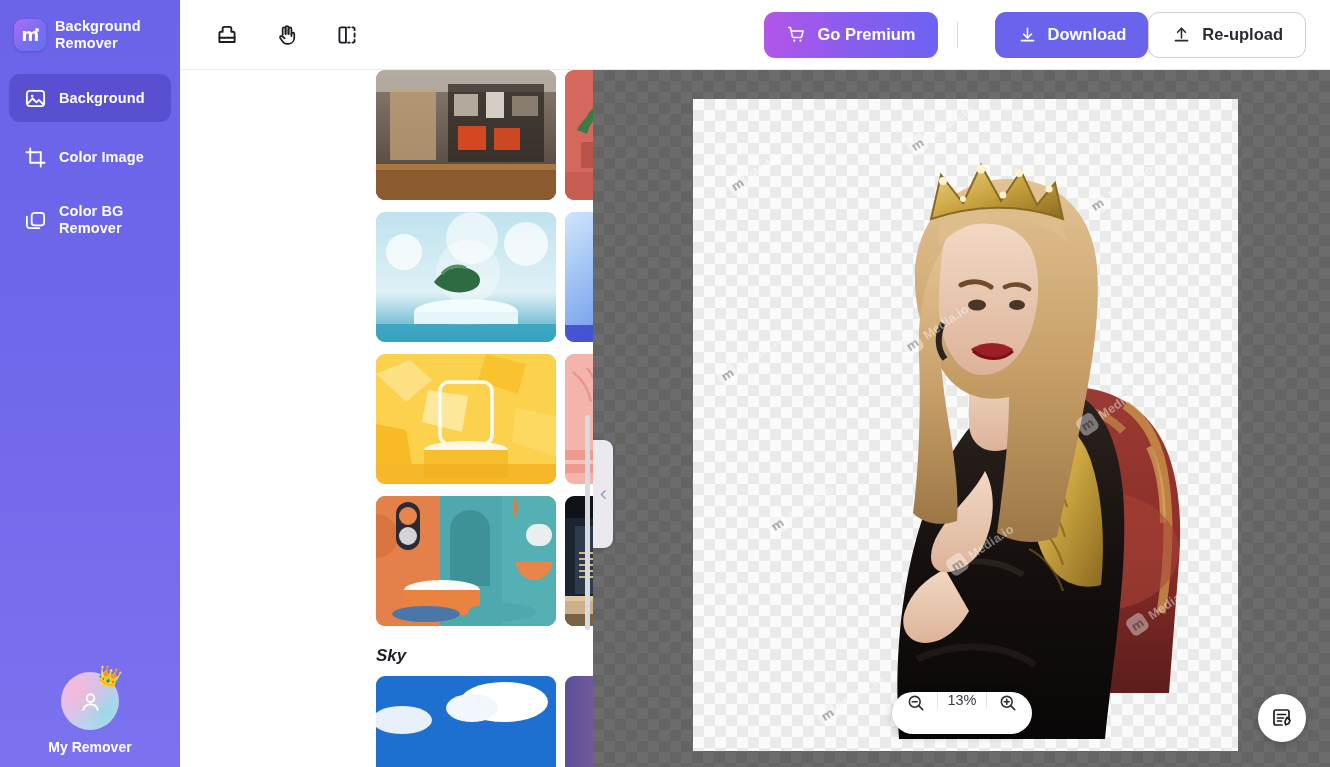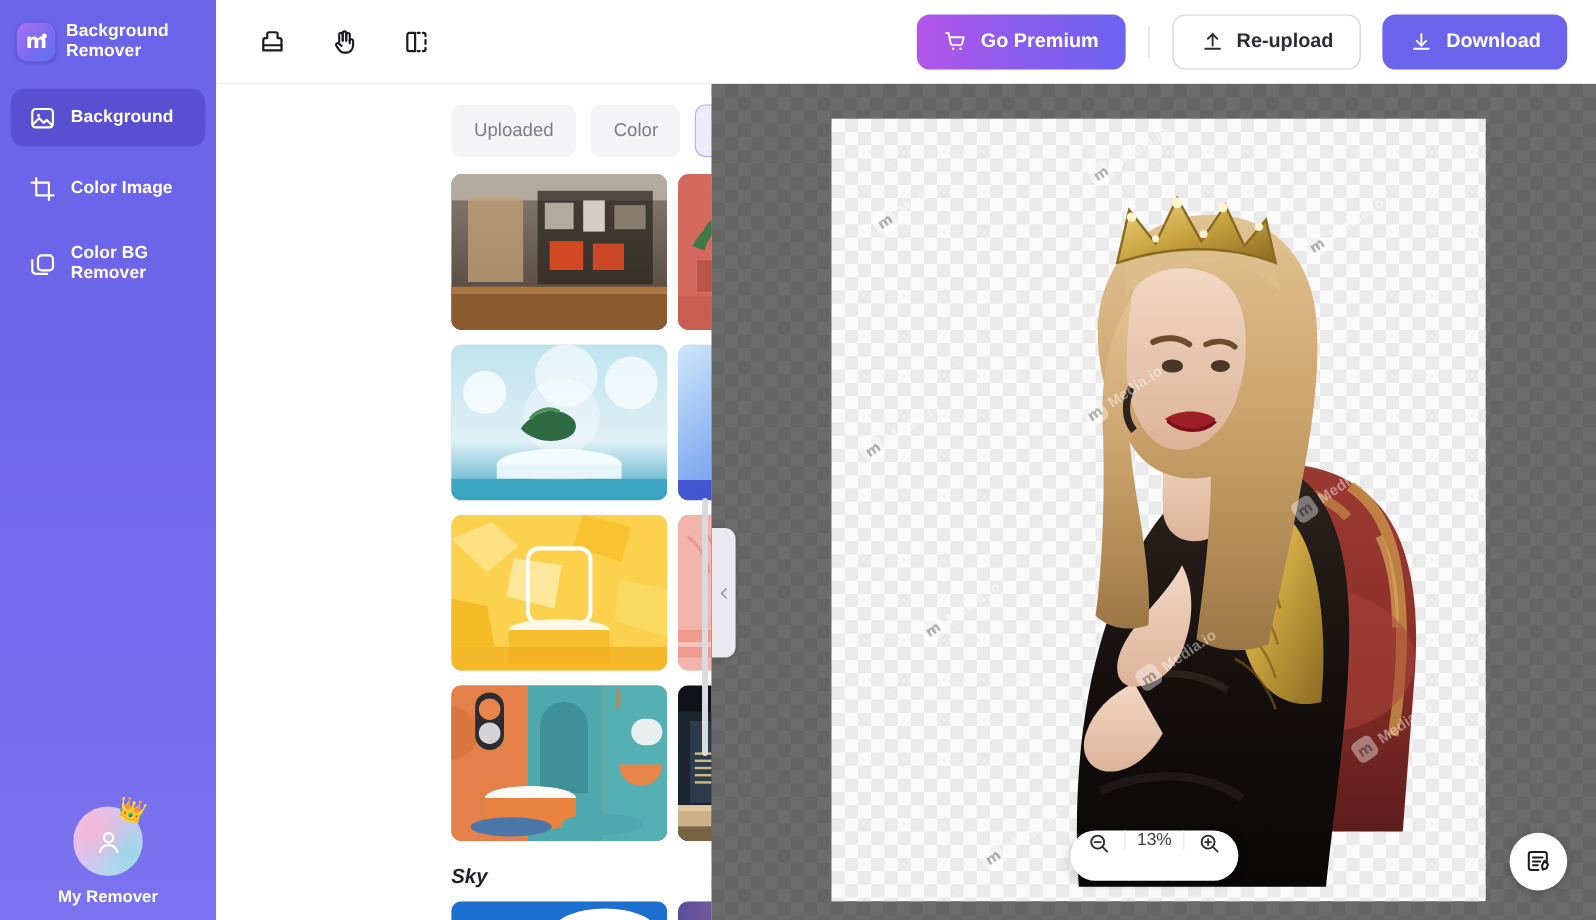--- a/index.html
+++ b/index.html
@@ -311,57 +311,44 @@
           <svg width="21" height="21" viewBox="0 0 24 24" fill="none" stroke="#ffffff" stroke-width="1.8" stroke-linecap="round" stroke-linejoin="round">
             <path d="M3 4h2l2.2 10.2a1.6 1.6 0 0 0 1.6 1.3h7.6a1.6 1.6 0 0 0 1.6-1.2L19.5 8H6"></path>
             <circle cx="9.5" cy="19" r="1.2" fill="#fff" stroke="none"></circle>
             <circle cx="16.5" cy="19" r="1.2" fill="#fff" stroke="none"></circle>
           </svg>
           <span>Go Premium</span>
         </button>
 
         <span class="vdiv"></span>
 
+        <button class="btn btn-download">
+          <svg width="21" height="21" viewBox="0 0 24 24" fill="none" stroke="#ffffff" stroke-width="1.8" stroke-linecap="round" stroke-linejoin="round">
+            <path d="M12 5v11"></path>
+            <path d="M7.5 11.5L12 16l4.5-4.5"></path>
+            <path d="M5 19h14"></path>
+          </svg>
+          <span>Download</span>
+        </button>
+
         <button class="btn btn-reupload">
           <svg width="21" height="21" viewBox="0 0 24 24" fill="none" stroke="#2b2b33" stroke-width="1.8" stroke-linecap="round" stroke-linejoin="round">
             <path d="M12 16V5"></path>
             <path d="M7.5 9.5L12 5l4.5 4.5"></path>
             <path d="M5 19h14"></path>
           </svg>
           <span>Re-upload</span>
         </button>
-
-        <button class="btn btn-download">
-          <svg width="21" height="21" viewBox="0 0 24 24" fill="none" stroke="#ffffff" stroke-width="1.8" stroke-linecap="round" stroke-linejoin="round">
-            <path d="M12 5v11"></path>
-            <path d="M7.5 11.5L12 16l4.5-4.5"></path>
-            <path d="M5 19h14"></path>
-          </svg>
-          <span>Download</span>
-        </button>
       </div>
     </header>
 
     <div class="body-row">
 
       <section class="panel">
 
-        <div class="tabs">
-          <div class="tabs-inner">
-            <div class="tab">
-              <span>Uploaded</span>
-            </div>
-            <div class="tab">
-              <span>Color</span>
-            </div>
-            <div class="tab active">
-              <span>Scene</span>
-            </div>
-          </div>
-        </div>
 
         <div class="panel-scroll">
           <div class="grid">
 
             <div class="thumb">
               <svg width="180" height="130" viewBox="0 0 180 130" preserveAspectRatio="none">
                 <defs>
                   <linearGradient id="g1a" x1="0" y1="0" x2="0" y2="1">
                     <stop offset="0" stop-color="#8a7f73"></stop>
                       <stop offset="1" stop-color="#4a3e35"></stop>

